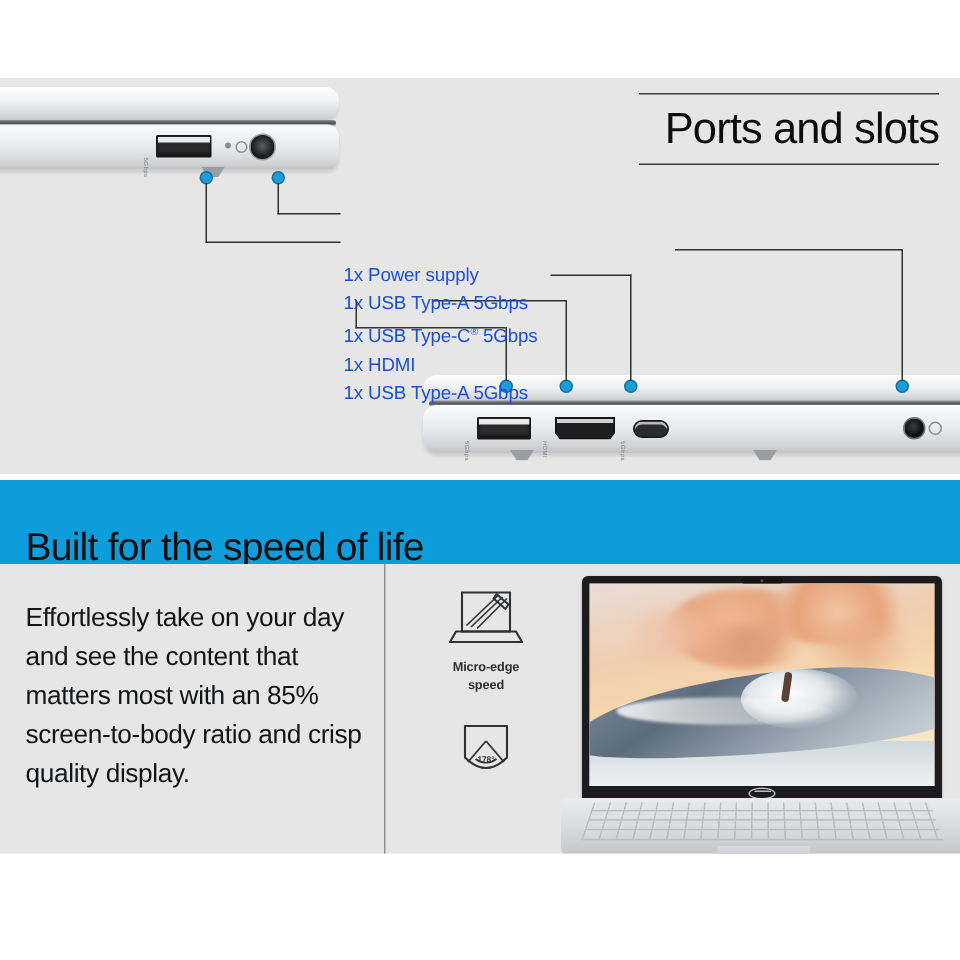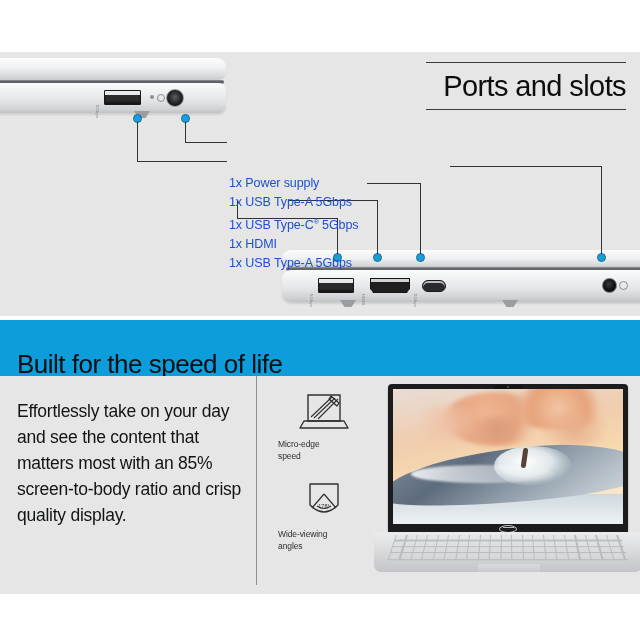--- a/index.html
+++ b/index.html
@@ -150,33 +150,33 @@
     background:#0d9ddb;
   }
   .banner-title{
     position:absolute;left:17px;top:8px;
     font-size:26px;line-height:40px;color:#0a0f14;
     letter-spacing:-0.5px;white-space:nowrap;font-weight:400;margin-top:16px;
   }
 
   
   .panel-feature{
-    position:absolute;left:0;top:376px;width:640px;height:218px;
+    position:absolute;left:0;top:376px;width:640px;height:193px;
     background:#e6e6e6;overflow:hidden;
   }
   .feature-copy{
     position:absolute;left:17px;top:22px;width:228px;
     font-size:17.5px;line-height:26px;color:#121416;letter-spacing:-0.25px;
   }
   .v-divider{
     position:absolute;left:256px;top:0px;width:1px;height:209px;background:#8c8f93;
   }
 
   .icon-col{position:absolute;left:278px;top:14px;width:92px;text-align:center;}
-  .icon-block{width:92px;text-align:left;}
+  .icon-block{width:92px;text-align:center;font-weight:bold;}
   .icon-block + .icon-block{margin-top:18px;}
   .icon-art{height:44px;display:flex;align-items:center;justify-content:center;}
   .icon-cap{
     font-size:8.5px;line-height:12px;color:#2c2e30;margin-top:4px;letter-spacing:-0.1px;
   }
 
   
   .hero{
     position:absolute;left:374px;top:8px;width:268px;height:200px;
   }
@@ -366,24 +366,20 @@
 
       <div class="icon-block">
         <div class="icon-art">
           <svg width="46" height="42" viewBox="0 0 46 42" fill="none" aria-hidden="true">
             <path d="M9 3 H37 V24 Q23 38 9 24 Z" stroke="#2f3133" stroke-width="1.4" fill="none" stroke-linejoin="round"></path>
             <path d="M23 13 L11 27" stroke="#2f3133" stroke-width="1.2"></path>
             <path d="M23 13 L35 27" stroke="#2f3133" stroke-width="1.2"></path>
             <path d="M16 25 Q23 30 30 25" stroke="#2f3133" stroke-width="1.1" fill="none"></path>
             <text x="23" y="27" font-family="Liberation Sans, sans-serif" font-size="5.5" fill="#2f3133" text-anchor="middle">178°</text>
           </svg>
-        </div>
-        <div class="icon-cap">
-          <div>Wide-viewing</div>
-          <div>angles</div>
         </div>
       </div>
 
     </div>
 
     <div class="hero">
       <div class="hero-lid">
         <div class="hero-screen">
           <div class="sky"></div>
           <div class="cloud c1"></div>

